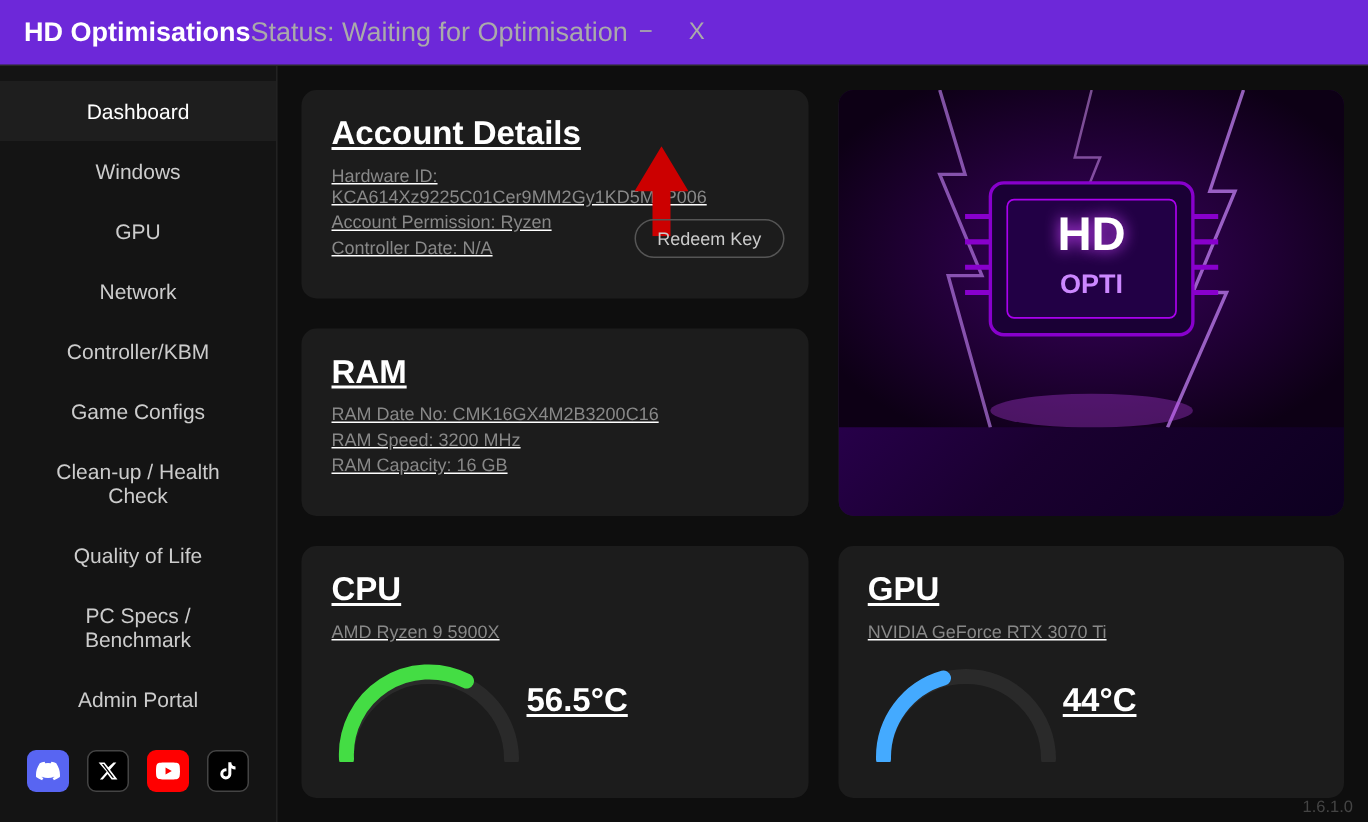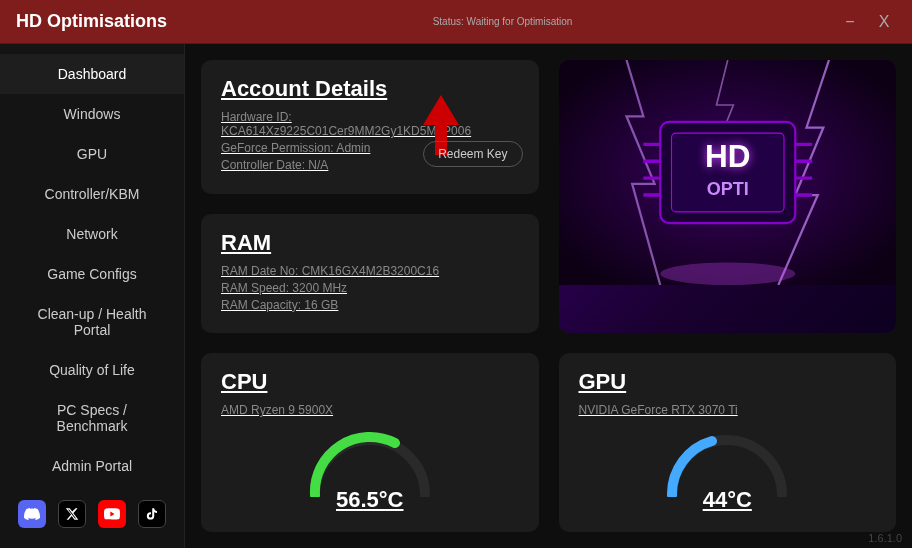--- a/index.html
+++ b/index.html
@@ -9,36 +9,36 @@
       background: #0e0e0e;
       color: #ffffff;
       font-family: 'Segoe UI', Arial, sans-serif;
       overflow: hidden;
       display: flex;
       flex-direction: column;
     }
 
     
     .title-bar {
-      background: #7f1d1d;
+      background: #6d28d9;
       height: 44px;
       display: flex;
       align-items: center;
-      justify-content: space-between;
+      justify-content: flex-start;
       padding: 0 16px;
       border-bottom: 1px solid #2a2a2a;
       flex-shrink: 0;
     }
     .title-bar-left {
       font-size: 18px;
       font-weight: 600;
       color: #fff;
     }
     .title-bar-center {
-      font-size: 10px;
+      font-size: 18px;
       color: #aaa;
     }
     .title-bar-right {
       display: flex;
       gap: 10px;
       align-items: center;
     }
     .title-btn {
       background: none;
       border: none;
@@ -194,21 +194,21 @@
       font-size: 22px;
       font-weight: 600;
       color: #fff;
       margin-top: 4px;
       text-align: center;
     }
 
     
     .gauge-svg-container {
       display: flex;
-      flex-direction: column;
+      flex-direction: row;
       align-items: center;
       margin-top: 8px;
     }
 
     
     .version-text {
       position: fixed;
       bottom: 4px;
       right: 10px;
       font-size: 11px;
@@ -233,30 +233,30 @@
     <div class="sidebar-item active">
       <span>Dashboard</span>
     </div>
     <div class="sidebar-item">
       <span>Windows</span>
     </div>
     <div class="sidebar-item">
       <span>GPU</span>
     </div>
     <div class="sidebar-item">
+      <span>Network</span>
+    </div>
+    <div class="sidebar-item">
       <span>Controller/KBM</span>
     </div>
     <div class="sidebar-item">
-      <span>Network</span>
-    </div>
-    <div class="sidebar-item">
       <span>Game Configs</span>
     </div>
     <div class="sidebar-item">
-      <span>Clean-up / Health Portal</span>
+      <span>Clean-up / Health Check</span>
     </div>
     <div class="sidebar-item">
       <span>Quality of Life</span>
     </div>
     <div class="sidebar-item">
       <span>PC Specs / Benchmark</span>
     </div>
     <div class="sidebar-item">
       <span>Admin Portal</span>
     </div>
@@ -283,21 +283,21 @@
           </svg>
       </div>
     </div>
   </div>
 
   <div class="content">
 
     <div class="card account-details">
       <div class="card-title">Account Details</div>
       <div class="card-detail">Hardware ID: KCA614Xz9225C01Cer9MM2Gy1KD5MnP006</div>
-      <div class="card-detail">GeForce Permission: Admin</div>
+      <div class="card-detail">Account Permission: Ryzen</div>
       <div class="card-detail">Controller Date: N/A</div>
 
       <div style="position:absolute; right:80px; top:50%; transform:translateY(-50%);">
         <svg width="36" height="60" viewBox="0 0 36 60">
           <polygon points="18,0 36,30 24,30 24,60 12,60 12,30 0,30" fill="#cc0000"></polygon>
         </svg>
       </div>
       <button class="redeem-btn">Redeem Key</button>
     </div>
 

